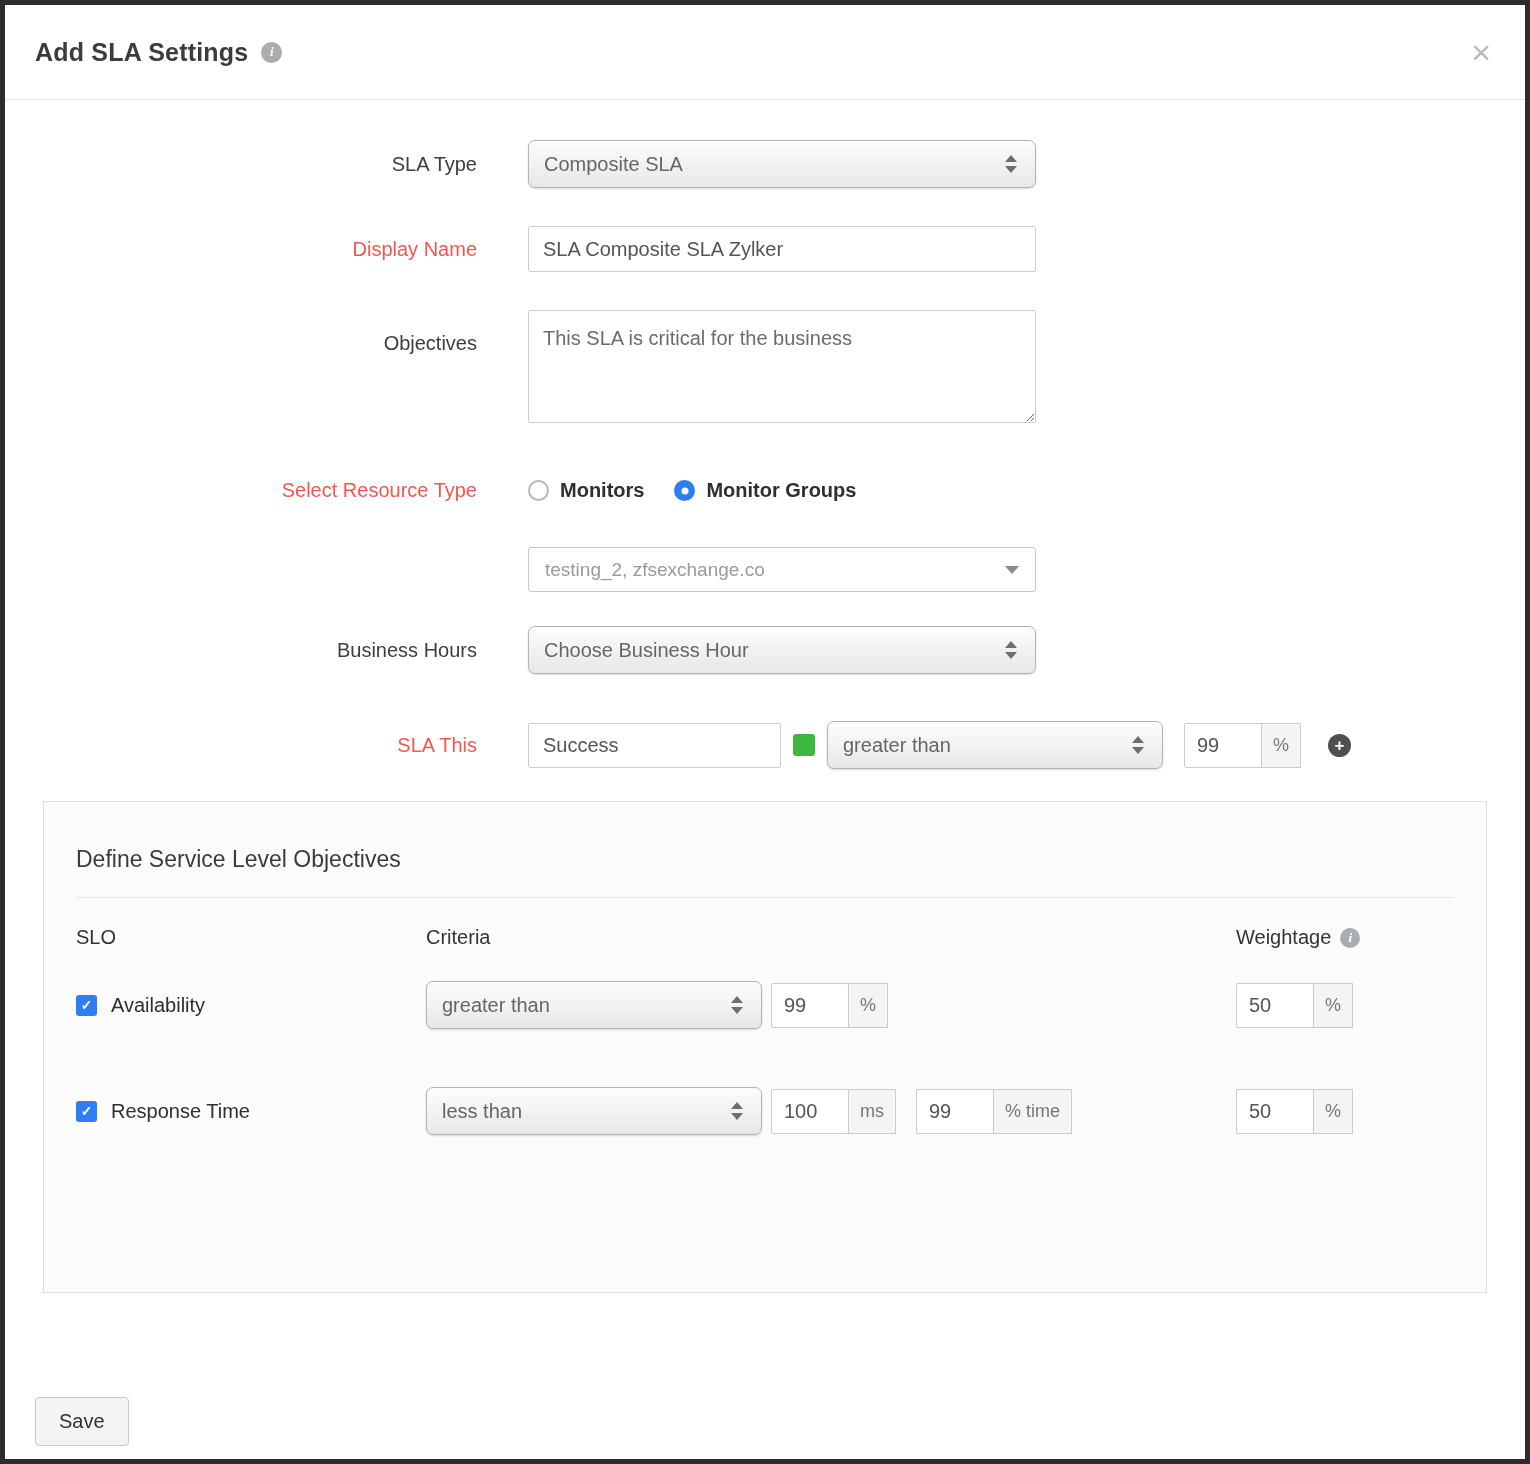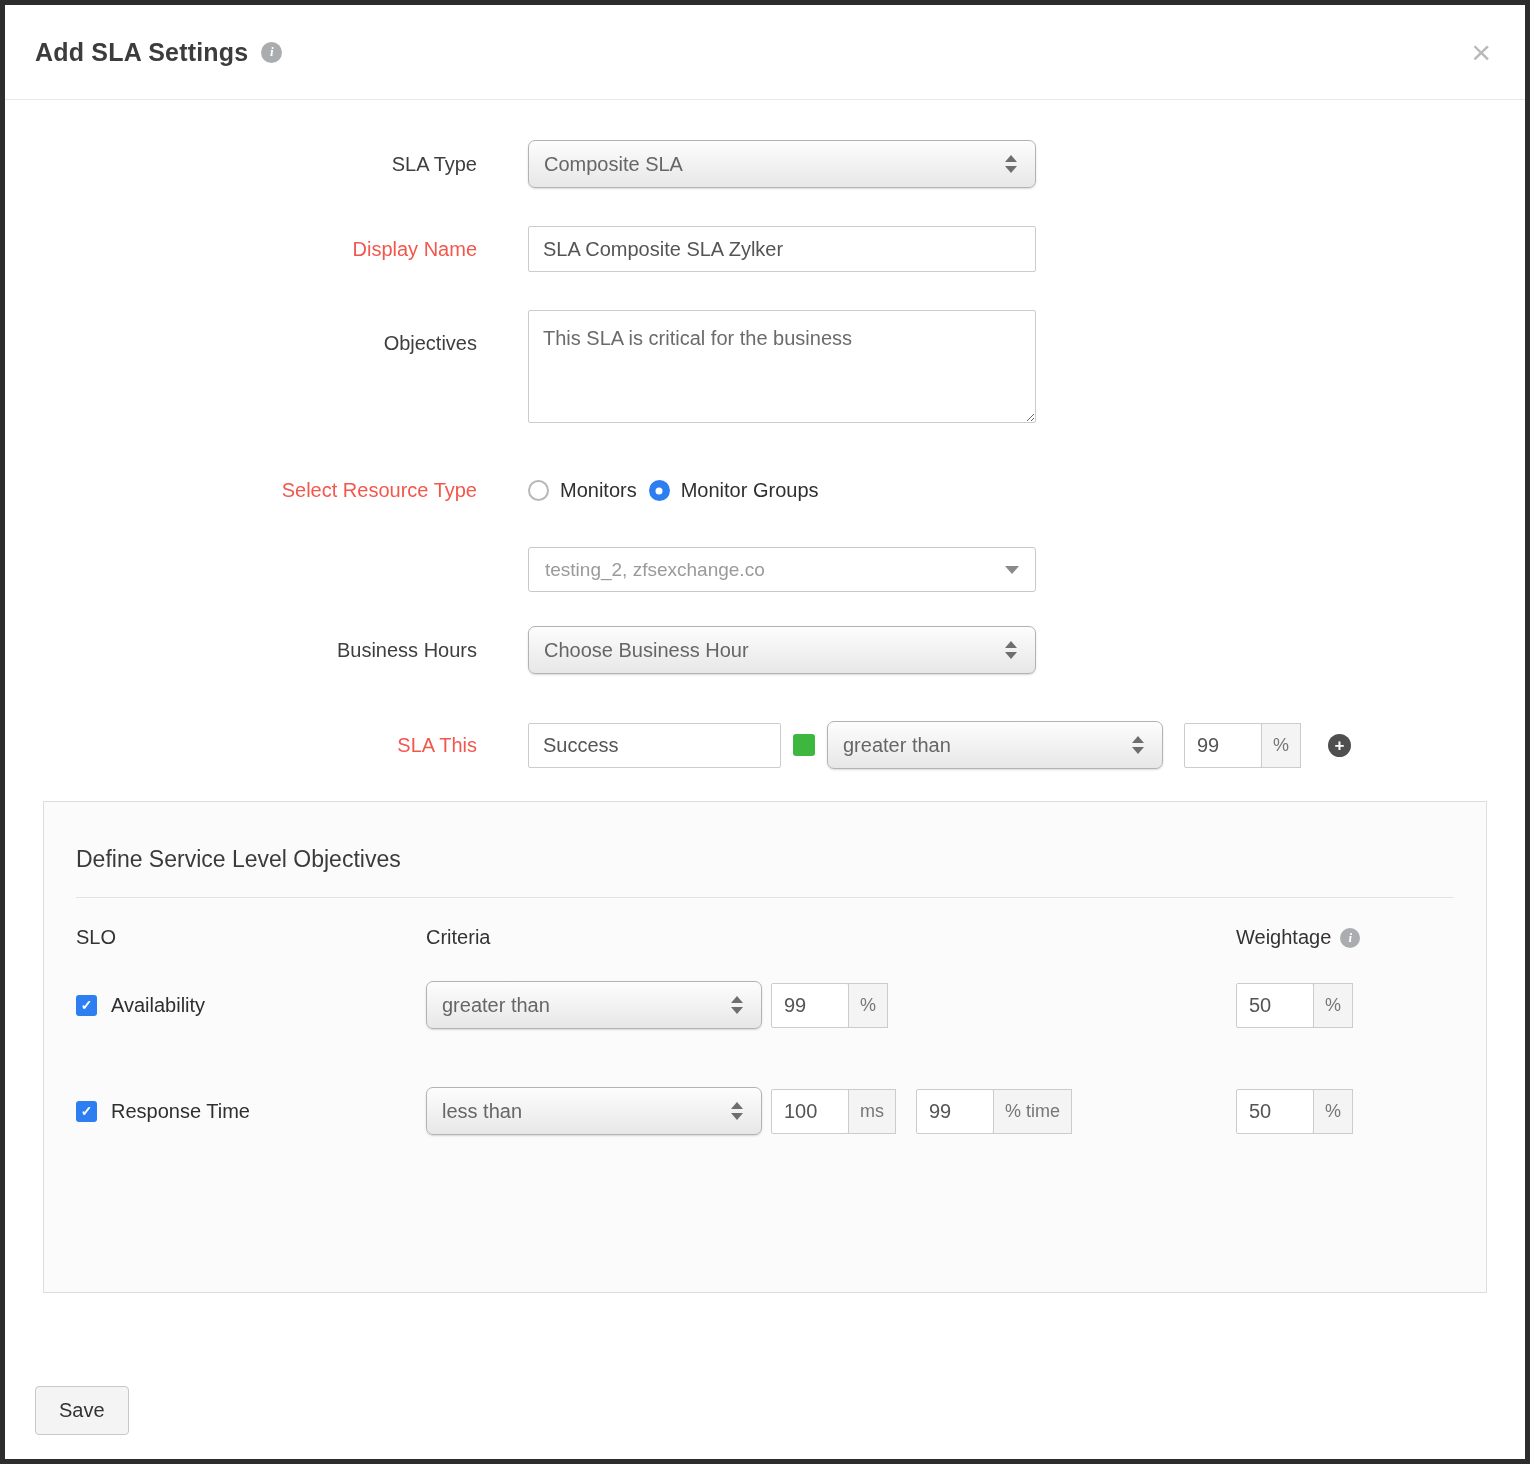--- a/index.html
+++ b/index.html
@@ -67,21 +67,21 @@
     font-size: 20px; color: #555; padding: 0 14px;
     font-family: inherit; background: #fff; outline: none;
   }
   .textarea {
     height: 113px; border: 1px solid #ccc; border-radius: 2px;
     font-size: 20px; color: #6b6b6b; padding: 14px;
     font-family: inherit; resize: both; outline: none; line-height: 1.35;
   }
 
   
-  .radio-group { gap: 12px; }
+  .radio-group { gap: 30px; font-weight: bold; }
   .radio-option { display: inline-flex; align-items: center; gap: 11px; cursor: pointer; font-size: 20px; color: #2f2f2f; }
   .radio { width: 21px; height: 21px; border-radius: 50%; border: 2px solid #b7b7b7; background: #fff; position: relative; flex-shrink: 0; }
   .radio.checked { border: none; background: #2d7ef0; }
   .radio.checked::after {
     content: ""; position: absolute; width: 7px; height: 7px; border-radius: 50%;
     background: #fff; top: 50%; left: 50%; transform: translate(-50%,-50%);
   }
 
   
   .flat-select {
@@ -136,21 +136,21 @@
     cursor: pointer; flex-shrink: 0;
   }
   .checkbox .check { color: #fff; font-style: normal; font-size: 14px; font-weight: 700; }
   .slo-name { font-size: 20px; color: #2f2f2f; }
   .criteria-cell { display: flex; align-items: center; }
   .criteria-select { width: 336px; }
   .criteria-group { margin-left: 9px; }
   .criteria-group-2 { margin-left: 20px; }
 
   
-  .dlg-footer { position: absolute; bottom: 24px; left: 30px; }
+  .dlg-footer { position: absolute; bottom: 13px; left: 30px; }
   .save-btn {
     font-family: inherit; font-size: 20px; color: #333;
     background: #f4f4f4;
     border: 1px solid #c8c8c8; border-radius: 4px;
     padding: 12px 23px; cursor: pointer;
   }
 </style>
 </head>
 <body>
 

